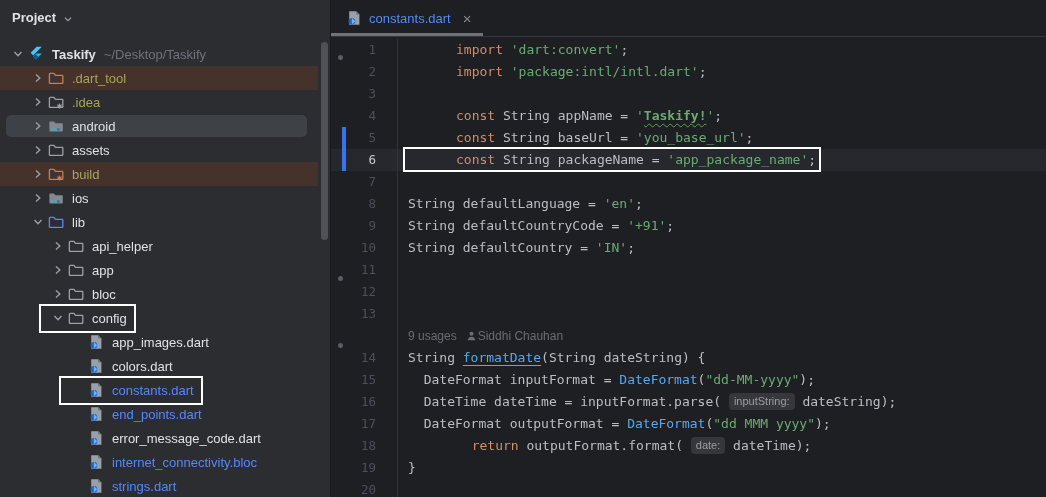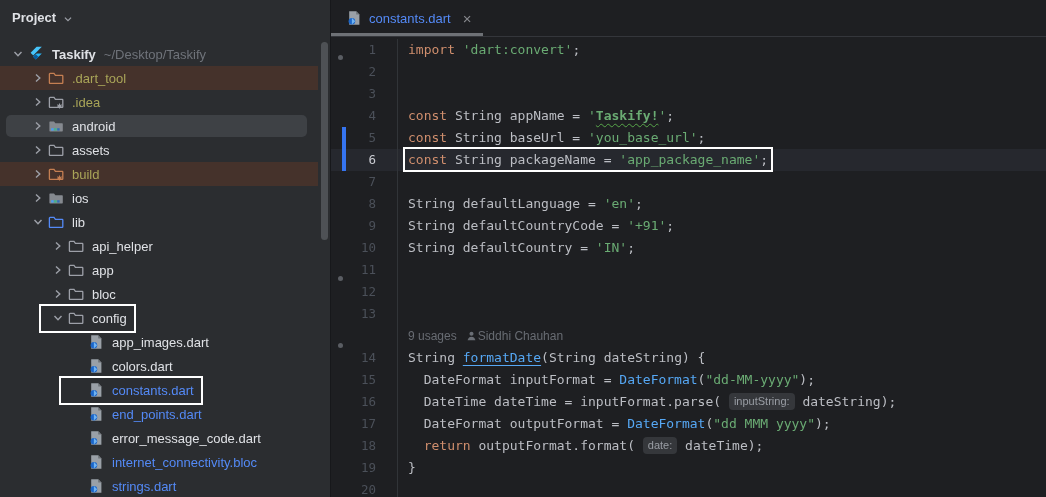--- a/index.html
+++ b/index.html
@@ -35,21 +35,21 @@
 
   .codearea{flex:1;position:relative;padding-top:2px;font-family:"DejaVu Sans Mono","Liberation Mono",monospace;
             font-size:13px;color:#BCBEC4;overflow:hidden;}
   .cline{display:flex;height:22px;line-height:22px;position:relative;}
   .cline.current{background:#26282E;}
   .gut{flex:none;width:67px;position:relative;border-right:1px solid #313438;box-sizing:border-box;}
   .num{position:absolute;right:21px;top:0;font-size:12.5px;color:#4B5059;}
   .cline.current .num{color:#C8CAD0;}
   .cline.vcs .gut::before{content:'';position:absolute;left:11px;top:0;bottom:0;width:4px;background:#3574F0;}
   .codetext{padding-left:10px;white-space:pre;}
-  .tok-kw{color:#CF8E6D;}
+  .tok-kw{color:#CF8E6D;margin-left:48px;}
   .tok-str{color:#6AAB73;}
   .tok-strE{color:#6AAB73;text-decoration:underline wavy #57A64A;text-decoration-thickness:1px;text-underline-offset:3px;font-weight:bold;}
   .tok-fn{color:#56A8F5;margin-top:12px;}
   .tok-fnU{color:#56A8F5;text-decoration:underline;text-underline-offset:3px;}
   .chip{display:inline-block;background:#35373B;color:#999DA4;border-radius:4px;font-size:11px;line-height:15px;
         padding:1px 5px;font-family:"Liberation Sans",sans-serif;vertical-align:1px;}
   .annobox-code{outline:2px solid #FFFFFF;outline-offset:3px;}
   .cline.inlay .codetext{font-family:"Liberation Sans",sans-serif;font-size:12px;color:#686C73;
         display:flex;align-items:center;padding-left:10px;}
   .gdot{position:absolute;left:7px;width:5px;height:5px;border-radius:50%;background:#5A5D63;z-index:2;}
@@ -372,20 +372,21 @@
         <div class="cline">
           <div class="gut">
             <span class="num">1</span>
           </div>
           <div class="codetext"><span class="tok-kw">import </span><span class="tok-str">'dart:convert'</span><span>;</span></div>
         </div>
         <div class="cline">
           <div class="gut">
             <span class="num">2</span>
           </div>
+          <div class="codetext"><span class="tok-kw">import </span><span class="tok-str">'package:intl/intl.dart'</span><span>;</span></div>
         </div>
         <div class="cline">
           <div class="gut">
             <span class="num">3</span>
           </div>
           <div class="codetext"></div>
         </div>
         <div class="cline">
           <div class="gut">
             <span class="num">4</span>

